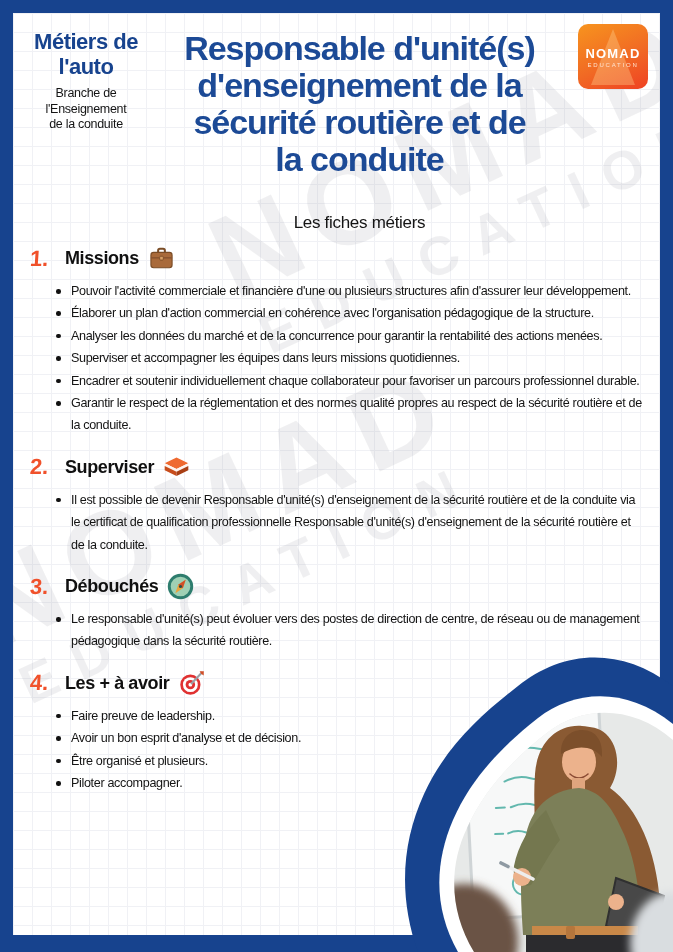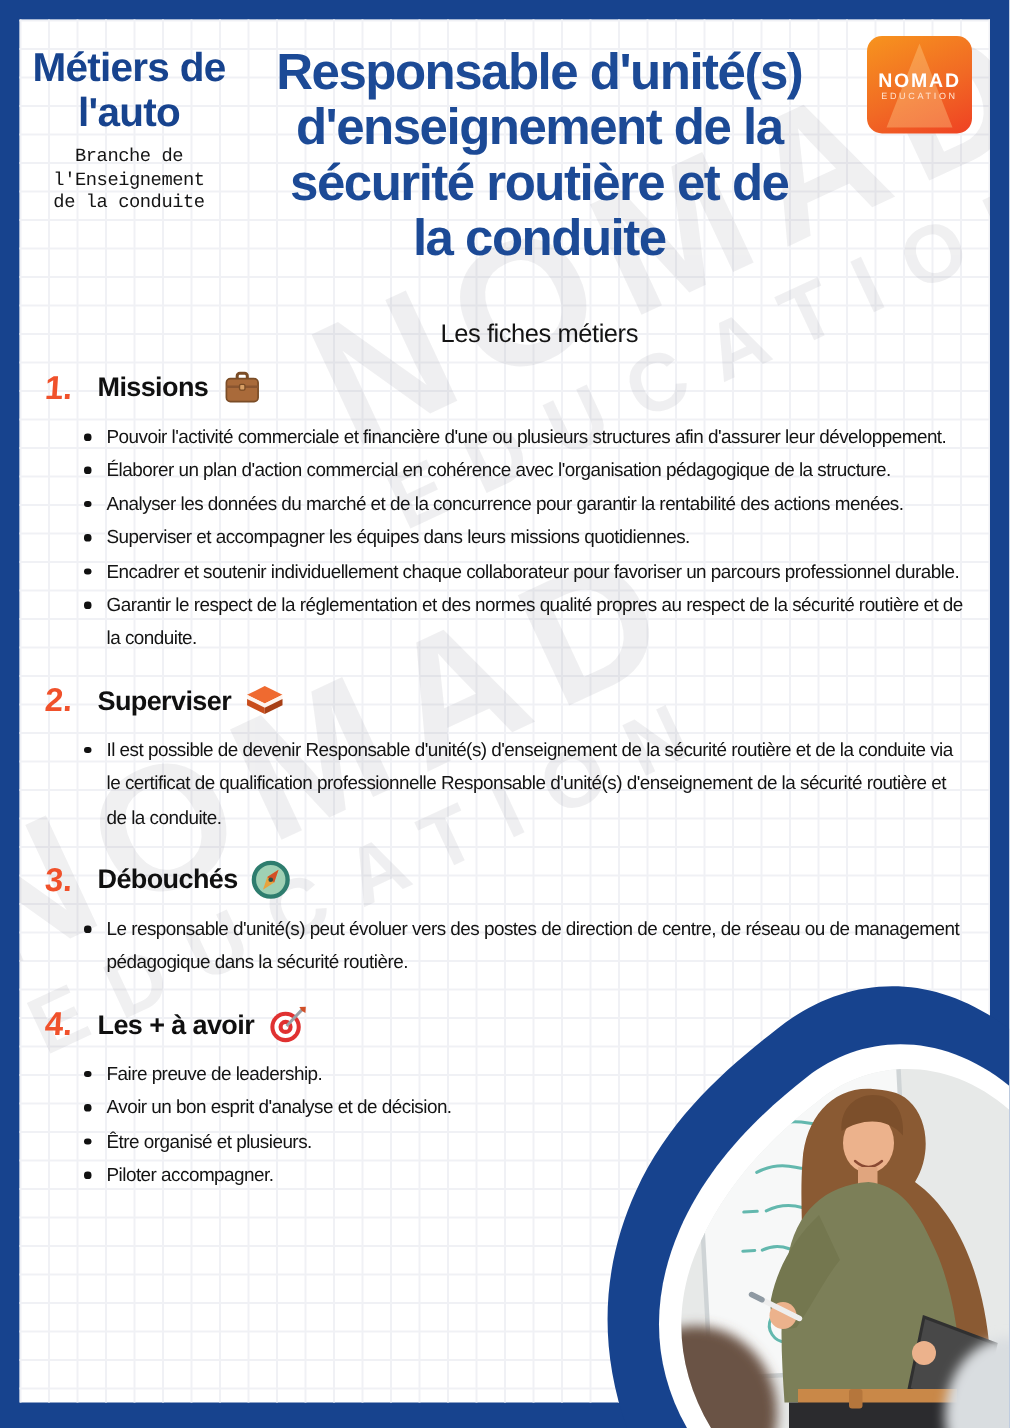--- a/index.html
+++ b/index.html
@@ -26,22 +26,22 @@
     transform:rotate(-25deg); color:#8c8c96; opacity:0.13;
     font-weight:bold; pointer-events:none; z-index:1; line-height:1.0;
   }
   .wm .l1 { font-size:118px; letter-spacing:14px; }
   .wm .l2 { font-size:54px; letter-spacing:20px; }
   .wm1 { left:90px; top:80px; }
   .wm2 { left:-150px; top:430px; }
 
   
   .brand { position:absolute; left:8px; top:17px; width:130px; text-align:center; z-index:2; }
-  .brand-title { color:#17438e; font-size:27px; font-weight:bold; line-height:1.12; letter-spacing:-0.5px; }
-  .brand-sub { margin-top:7px; color:#141414; font-size:12.5px; line-height:1.22; letter-spacing:-0.3px;font-family:Liberation Mono, monospace; }
+  .brand-title { color:#17438e; font-size:22px; font-weight:bold; line-height:1.12; letter-spacing:-0.5px; }
+  .brand-sub { margin-top:7px; color:#141414; font-size:12.5px; line-height:1.22; letter-spacing:-0.3px; }
 
   .main-title {
     position:absolute; left:124px; top:17px; width:445px; text-align:center;
     color:#1c4a96; font-weight:bold; font-size:34px; line-height:1.09;
     letter-spacing:-1px; z-index:2;
   }
   .subtitle { position:absolute; left:124px; top:200px; width:445px; text-align:center;
     color:#141414; font-size:17px; letter-spacing:-0.3px; z-index:2; }
 
   .logo {

